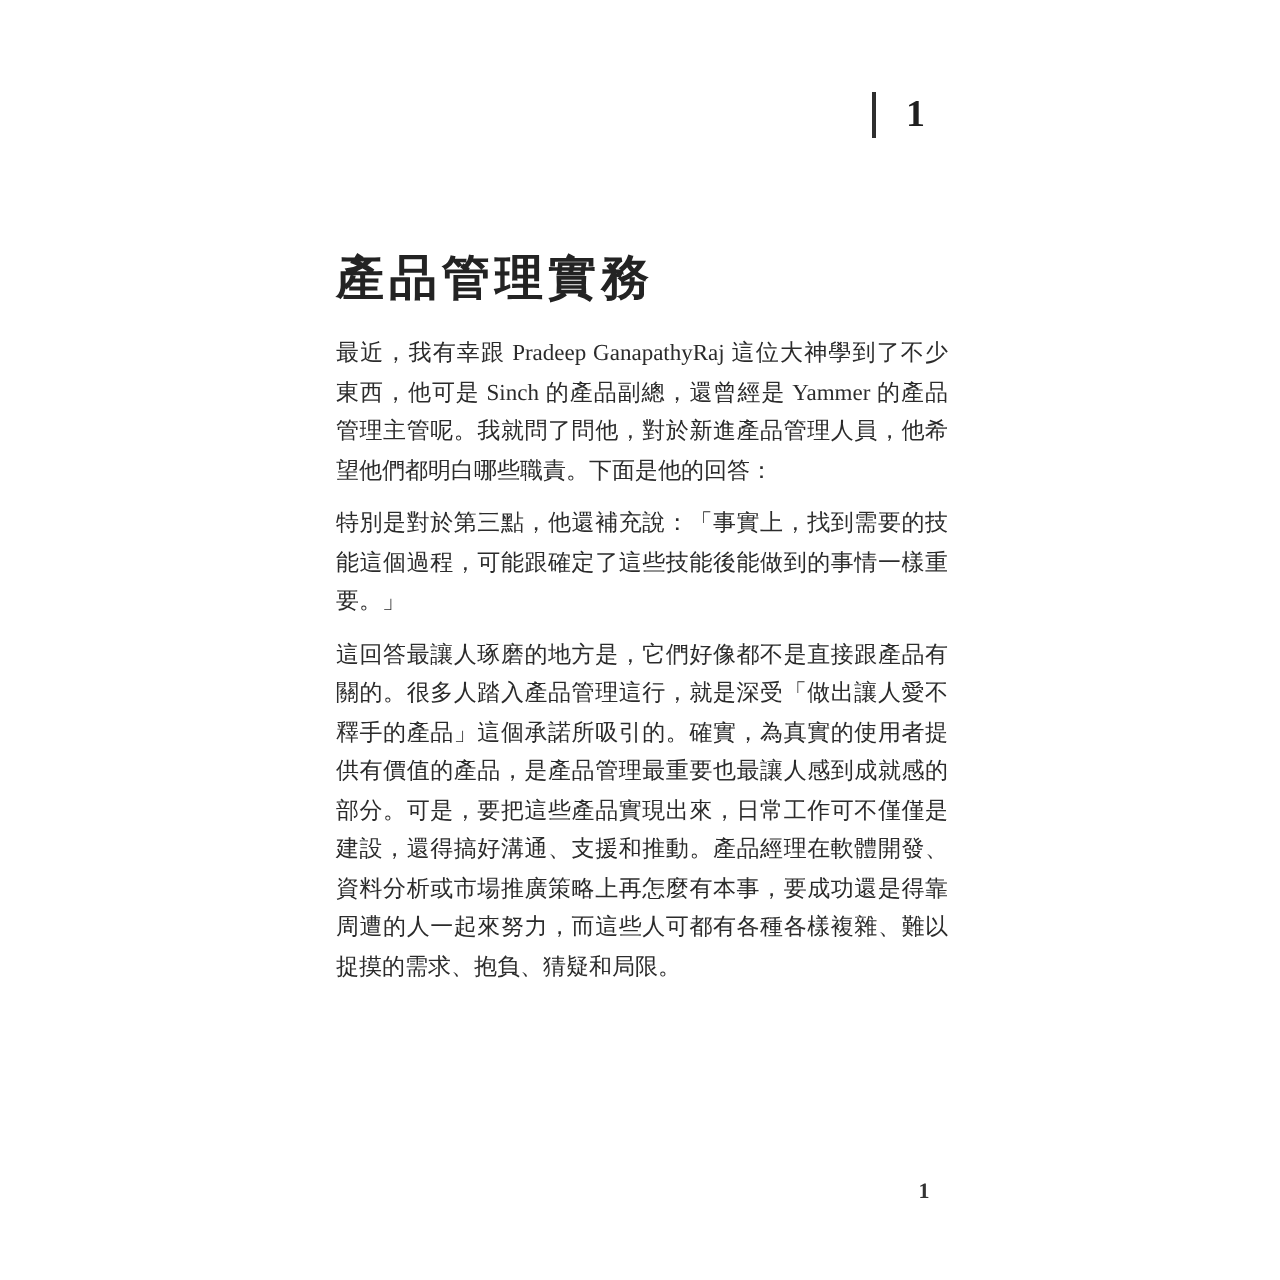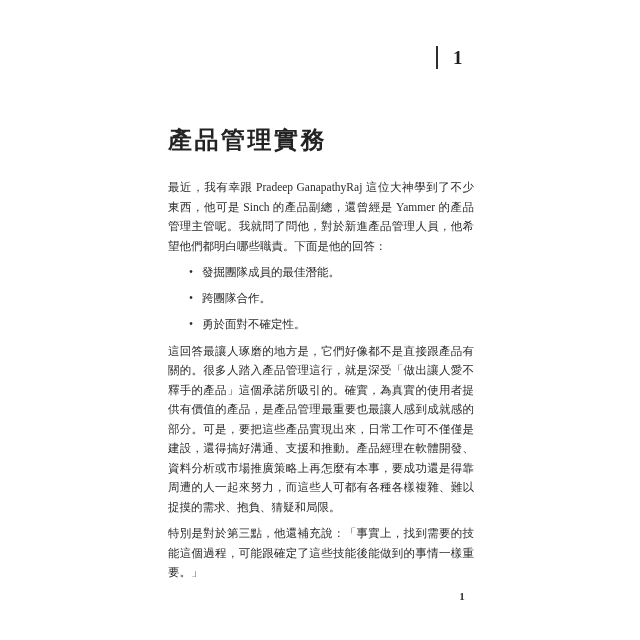--- a/index.html
+++ b/index.html
@@ -51,21 +51,21 @@
     letter-spacing: 2.5px;
     color: #232323;
     line-height: 1.25;
     margin-top: 32px;
   }
 
   
   .content {
     position: absolute;
     left: 168px;
-    top: 178px;
+    top: 168px;
     width: 306px;
     font-size: 11.5px;
     line-height: 19.5px;
     text-align: justify;
     text-justify: inter-ideograph;
     color: #2b2b2b;
   }
 
   .content p { margin: 0; }
   .content p + p,
@@ -113,28 +113,23 @@
     <div class="chapter-bar"></div>
     <div class="chapter-num">1</div>
   </div>
 
   <h1 class="title">產品管理實務</h1>
 
   <div class="content">
 
     <p>最近，我有幸跟 Pradeep GanapathyRaj 這位大神學到了不少東西，他可是 Sinch 的產品副總，還曾經是 Yammer 的產品管理主管呢。我就問了問他，對於新進產品管理人員，他希望他們都明白哪些職責。下面是他的回答：</p>
 
-    <ul>
-      <li>發掘團隊成員的最佳潛能。</li>
-      <li>跨團隊合作。</li>
-      <li>勇於面對不確定性。</li>
-    </ul>
+
+    <p>特別是對於第三點，他還補充說：「事實上，找到需要的技能這個過程，可能跟確定了這些技能後能做到的事情一樣重要。」</p>
 
     <p>這回答最讓人琢磨的地方是，它們好像都不是直接跟產品有關的。很多人踏入產品管理這行，就是深受「做出讓人愛不釋手的產品」這個承諾所吸引的。確實，為真實的使用者提供有價值的產品，是產品管理最重要也最讓人感到成就感的部分。可是，要把這些產品實現出來，日常工作可不僅僅是建設，還得搞好溝通、支援和推動。產品經理在軟體開發、資料分析或市場推廣策略上再怎麼有本事，要成功還是得靠周遭的人一起來努力，而這些人可都有各種各樣複雜、難以捉摸的需求、抱負、猜疑和局限。</p>
-
-    <p>特別是對於第三點，他還補充說：「事實上，找到需要的技能這個過程，可能跟確定了這些技能後能做到的事情一樣重要。」</p>
 
 
   </div>
 
   <div class="page-number">1</div>
 
 </div>
 
 </body></html>

